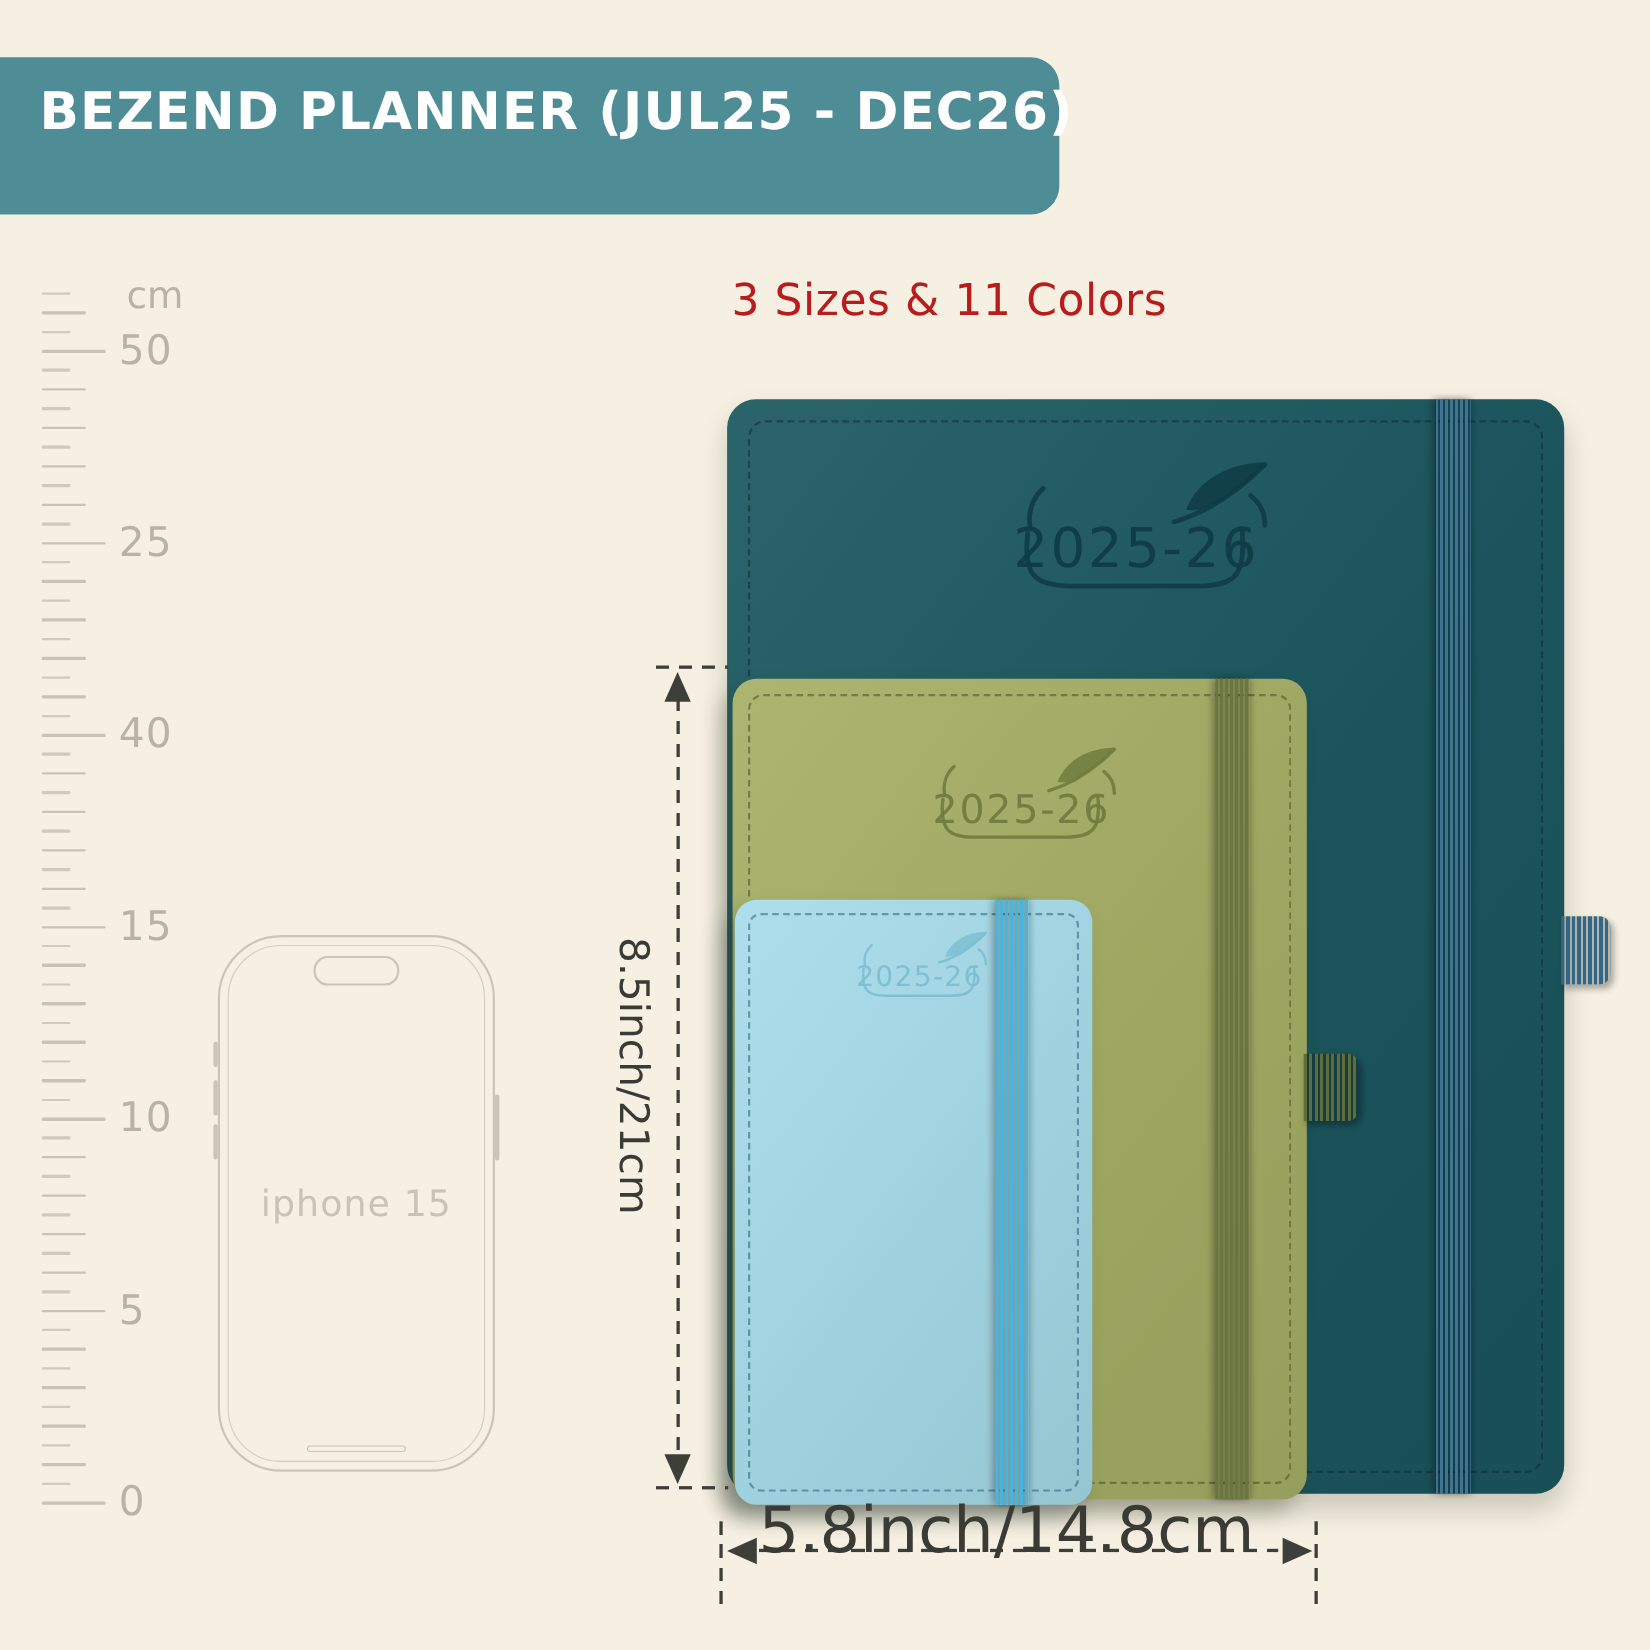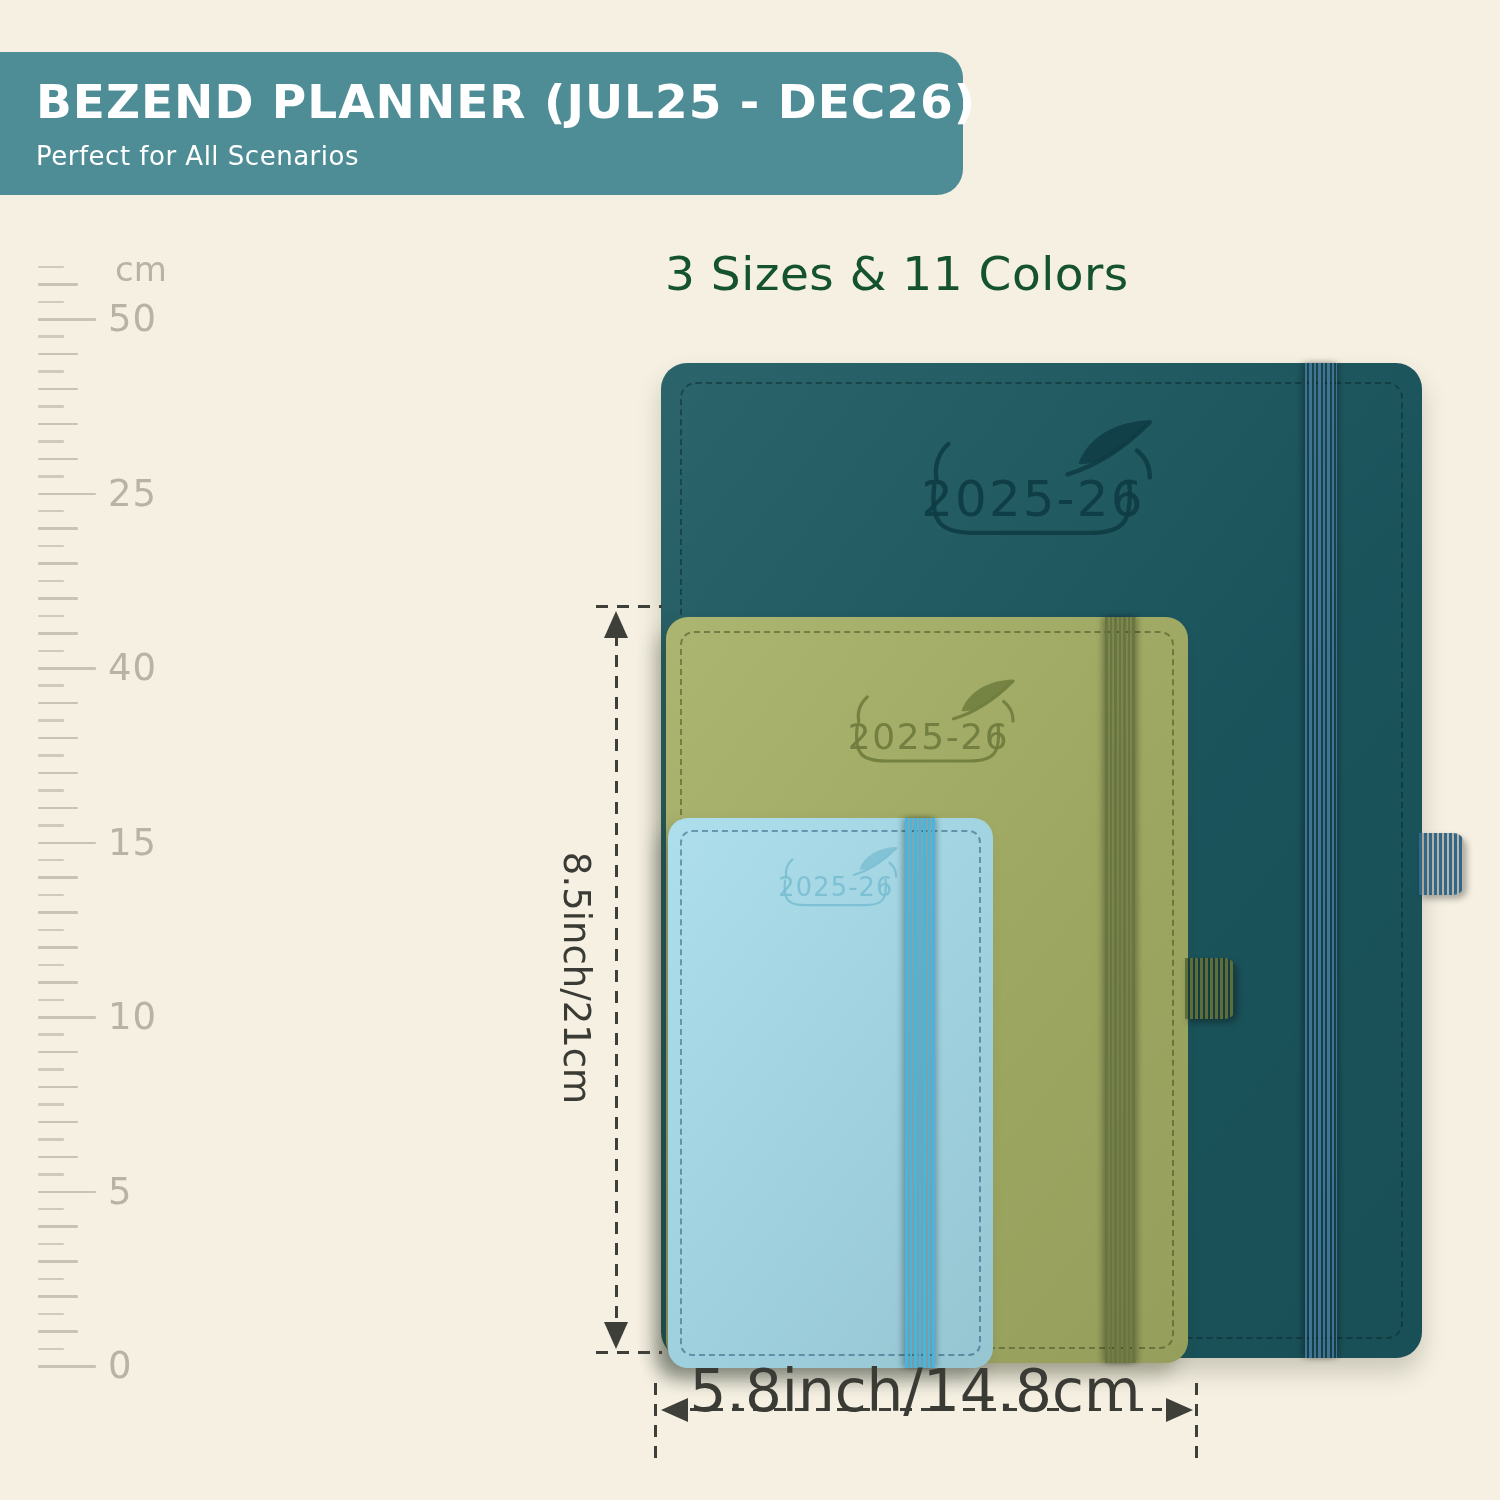--- a/index.html
+++ b/index.html
@@ -36,22 +36,22 @@
   .phone-speaker{position:absolute; left:50%; bottom:16px; transform:translateX(-50%);
          width:88px; height:4px; border:1.5px solid #cbc5b7; border-radius:3px;}
   .pbtn{position:absolute; width:4px; background:#cbc5b7; border-radius:2px;}
   .pbtn.l1{left:-6px; top:95px;  height:23px;}
   .pbtn.l2{left:-6px; top:130px; height:32px;}
   .pbtn.l3{left:-6px; top:170px; height:32px;}
   .pbtn.r1{right:-6px; top:143px; height:60px;}
   .phone-label{position:absolute; left:0; right:0; top:222px; text-align:center;
          font-size:33px; color:#c9c3b5; letter-spacing:1px;}
   
-  .headline{position:absolute; left:665px; top:243px; color:#14532d;
-            font-size:47px; line-height:61px; letter-spacing:.5px;}
+  .headline{position:absolute; left:665px; top:243px; color:#b91c1c;
+            font-size:40px; line-height:61px; letter-spacing:.5px;}
   
   .planner{position:absolute; background:var(--cover); box-sizing:border-box;}
   .planner .tex{position:absolute; inset:0; border-radius:inherit;
       background:linear-gradient(128deg, rgba(255,255,255,.07), rgba(0,0,0,.05) 55%, rgba(0,0,0,.10));}
   .planner .stitch{position:absolute; border:2px dashed var(--stitch); border-radius:inherit;}
   .planner.large{left:661px; top:363px; width:761px; height:995px; border-radius:26px;
       box-shadow:0 14px 24px rgba(60,60,40,.22); z-index:1;}
   .planner.large .stitch{inset:19px; border-radius:16px;}
   .planner.medium{left:666px; top:617px; width:522px; height:746px; border-radius:22px;
       box-shadow:-10px 12px 18px rgba(50,55,30,.30); z-index:2;}
@@ -88,21 +88,20 @@
   .vlab{left:576px; top:978px; transform:translate(-50%,-50%) rotate(90deg); font-size:37px;}
   .hlab{left:915px; top:1391px; transform:translate(-50%,-50%); font-size:58px;}
 </style>
 </head>
 <body>
 
 <div id="canvas">
 
   <div class="banner" id="banner" style="background: rgb(78, 141, 150);">
     <div class="banner-title">BEZEND PLANNER (JUL25 - DEC26)</div>
-    <div class="banner-sub">Perfect for All Scenarios</div>
   </div>
 
   <div class="ruler" id="ruler">
     <div class="runit">cm</div>
   <div class="tick cm5" style="top: 1365px;"></div>
       <div class="tick half" style="top: 1347.55px;"></div>
       <div class="tick cm1" style="top: 1330.1px;"></div>
       <div class="tick half" style="top: 1312.65px;"></div>
       <div class="tick cm1" style="top: 1295.2px;"></div>
       <div class="tick half" style="top: 1277.75px;"></div>
@@ -166,20 +165,30 @@
       <div class="tick half" style="top: 265.65px;"></div>
       <div class="rnum" style="top: 1365px;">0</div>
       <div class="rnum" style="top: 1190.5px;">5</div>
       <div class="rnum" style="top: 1016px;">10</div>
       <div class="rnum" style="top: 841.5px;">15</div>
       <div class="rnum" style="top: 667px;">40</div>
       <div class="rnum" style="top: 492.5px;">25</div>
       <div class="rnum" style="top: 318px;">50</div>
     </div>
 
+  <div class="phone">
+    <div class="phone-screen"></div>
+    <div class="phone-island"></div>
+    <div class="phone-speaker"></div>
+    <div class="pbtn l1"></div>
+    <div class="pbtn l2"></div>
+    <div class="pbtn l3"></div>
+    <div class="pbtn r1"></div>
+    <div class="phone-label">iphone 15</div>
+  </div>
 
   <div class="headline">
     <div>3 Sizes &amp; 11 Colors</div>
   </div>
 
   <div class="planner large" style="--cover: #1c5860; --logo: #0e3c44; --elastic: #3f7495; --stitch: rgba(10,40,45,0.50); --loop: #31688a;">
     <div class="tex"></div>
     <div class="stitch"></div>
     <svg class="logo" viewBox="0 0 240 120">
       <path class="feather-body" d="M160,42 C170,16 196,3 226,2 C216,16 198,31 179,39 C172,42 165,43 160,42 Z"></path>

